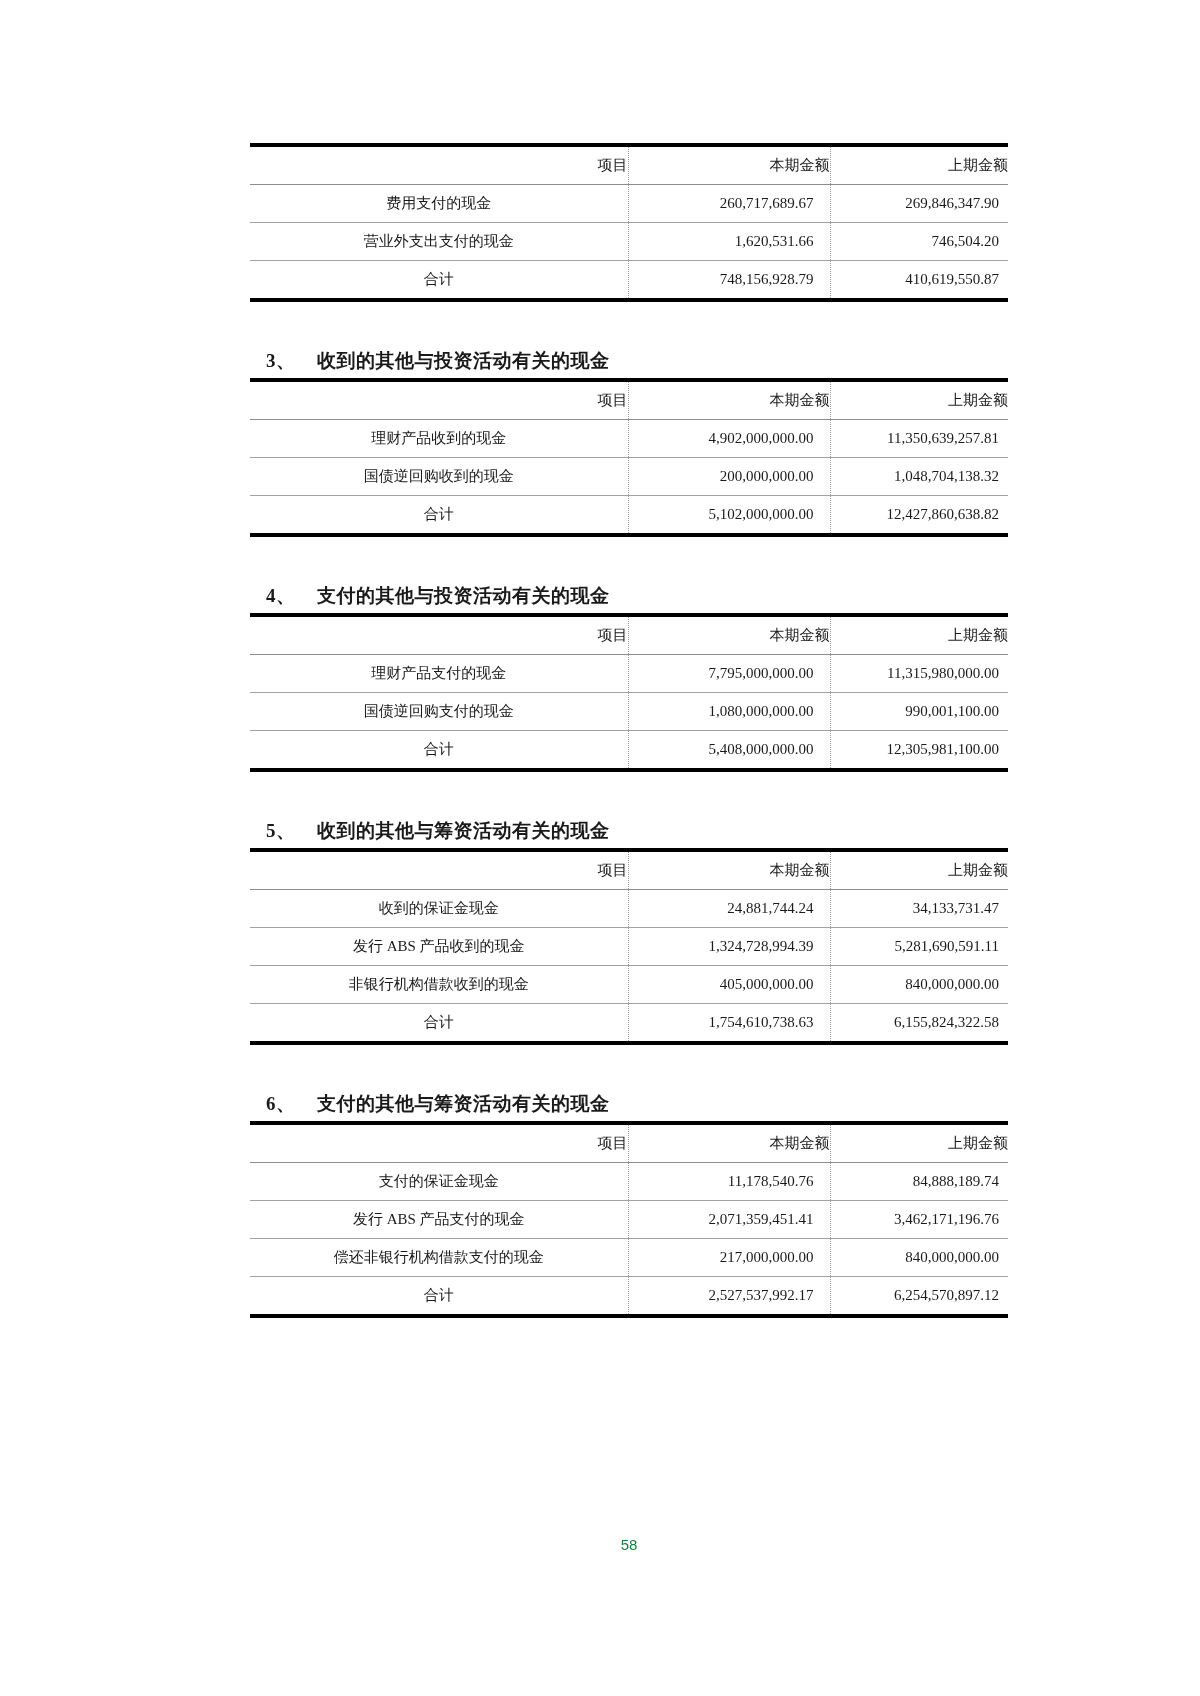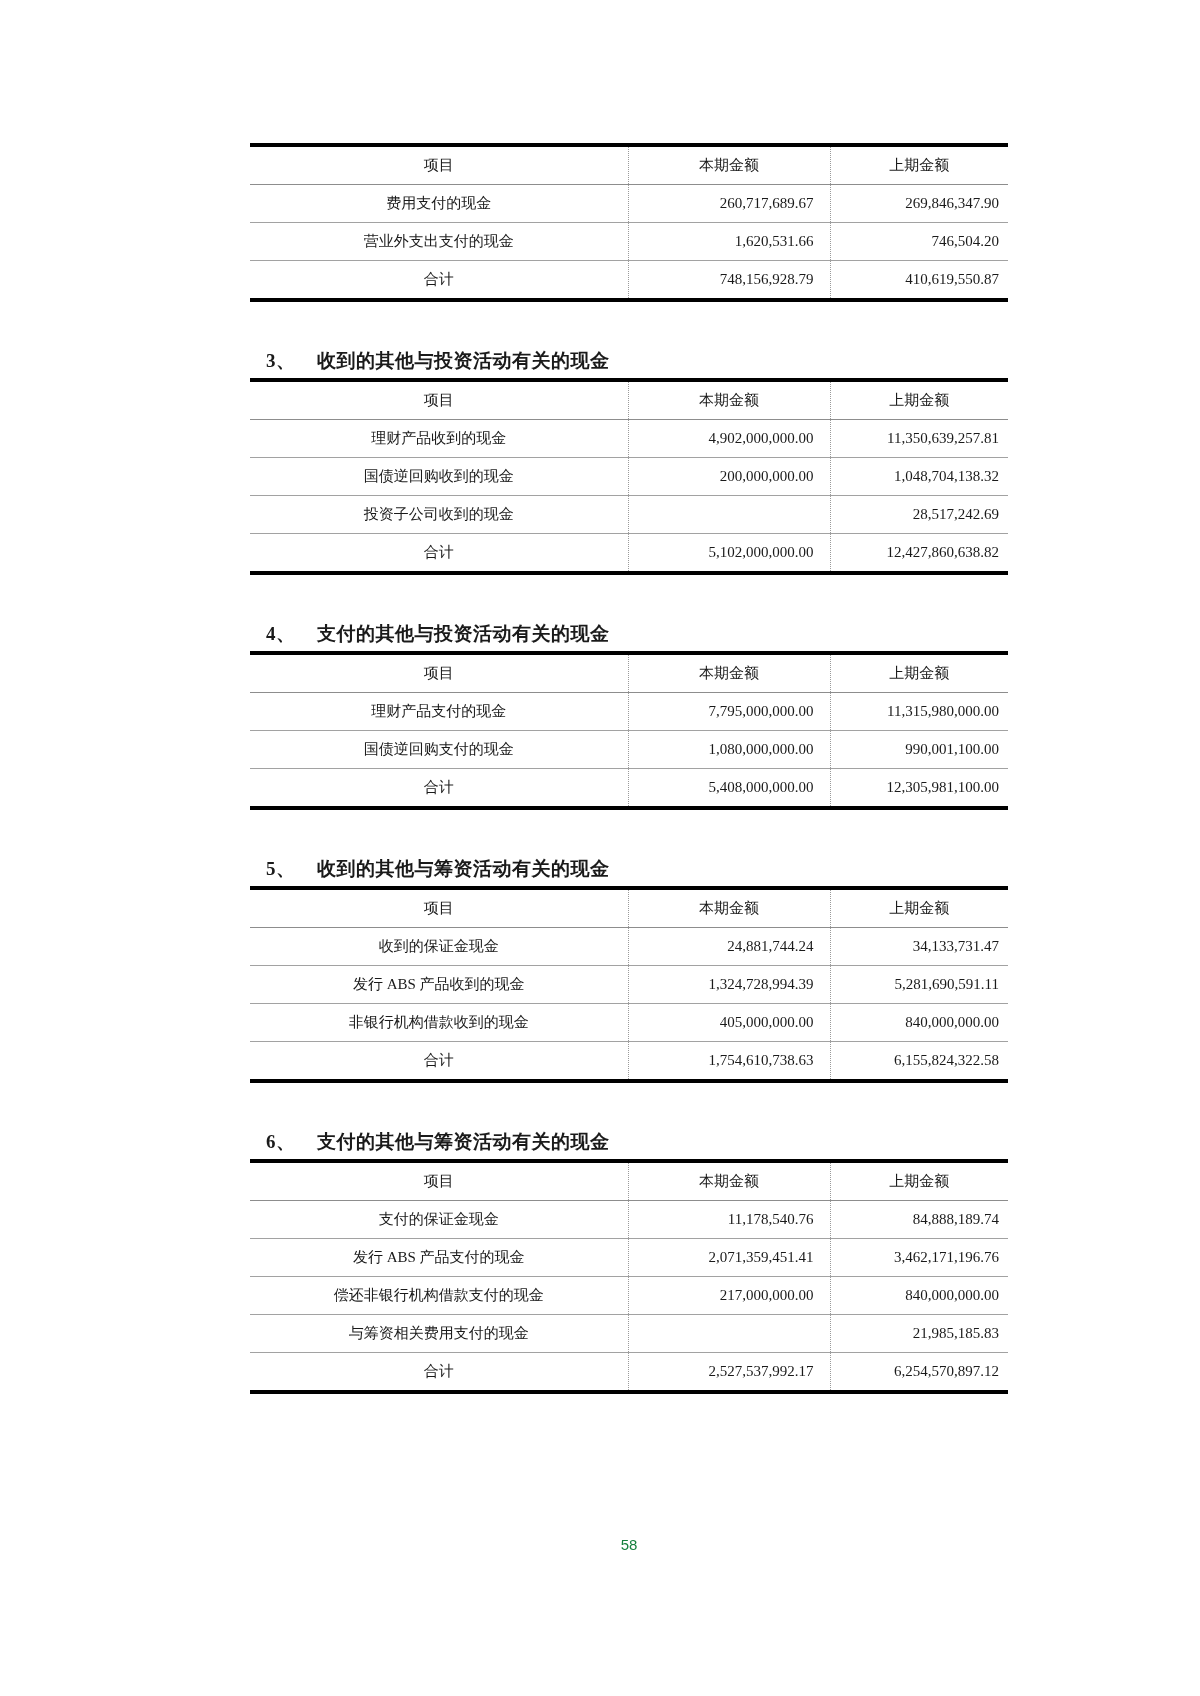--- a/index.html
+++ b/index.html
@@ -52,21 +52,21 @@
 
   .fin-table th, .fin-table td {
     height: 37px;
     padding: 0;
     font-weight: normal;
     vertical-align: middle;
     overflow: hidden;
     white-space: nowrap;
   }
   .fin-table thead th {
-    text-align: center;
+    text-align: right;
     border-bottom: 1px solid #8d8d8d;
   }
   .fin-table tbody tr:not(:last-child) td {
     border-bottom: 1px solid #a2a2a2;
   }
   .fin-table th:not(:last-child),
   .fin-table td:not(:last-child) {
     border-right: 1px dotted #9a9a9a;
   }
   .label-cell {
@@ -150,25 +150,20 @@
             <tr class="data-row">
               <td class="label-cell">理财产品收到的现金</td>
               <td class="amount-cell current-cell">4,902,000,000.00</td>
               <td class="amount-cell prior-cell">11,350,639,257.81</td>
             </tr>
             <tr class="data-row">
               <td class="label-cell">国债逆回购收到的现金</td>
               <td class="amount-cell current-cell">200,000,000.00</td>
               <td class="amount-cell prior-cell">1,048,704,138.32</td>
             </tr>
-            <tr class="data-row">
-              <td class="label-cell">投资子公司收到的现金</td>
-              <td class="amount-cell current-cell"></td>
-              <td class="amount-cell prior-cell">28,517,242.69</td>
-            </tr>
             <tr class="total-row">
               <td class="label-cell">合计</td>
               <td class="amount-cell current-cell">5,102,000,000.00</td>
               <td class="amount-cell prior-cell">12,427,860,638.82</td>
             </tr>
           </tbody>
         </table>
       </section>
       <section class="section">
         <div class="section-heading"><span class="heading-number">4、</span><span class="heading-title">支付的其他与投资活动有关的现金</span></div>
@@ -267,25 +262,20 @@
             <tr class="data-row">
               <td class="label-cell">发行 ABS 产品支付的现金</td>
               <td class="amount-cell current-cell">2,071,359,451.41</td>
               <td class="amount-cell prior-cell">3,462,171,196.76</td>
             </tr>
             <tr class="data-row">
               <td class="label-cell">偿还非银行机构借款支付的现金</td>
               <td class="amount-cell current-cell">217,000,000.00</td>
               <td class="amount-cell prior-cell">840,000,000.00</td>
             </tr>
-            <tr class="data-row">
-              <td class="label-cell">与筹资相关费用支付的现金</td>
-              <td class="amount-cell current-cell"></td>
-              <td class="amount-cell prior-cell">21,985,185.83</td>
-            </tr>
             <tr class="total-row">
               <td class="label-cell">合计</td>
               <td class="amount-cell current-cell">2,527,537,992.17</td>
               <td class="amount-cell prior-cell">6,254,570,897.12</td>
             </tr>
           </tbody>
         </table>
       </section>
     </div>
   <div class="page-number">58</div>

